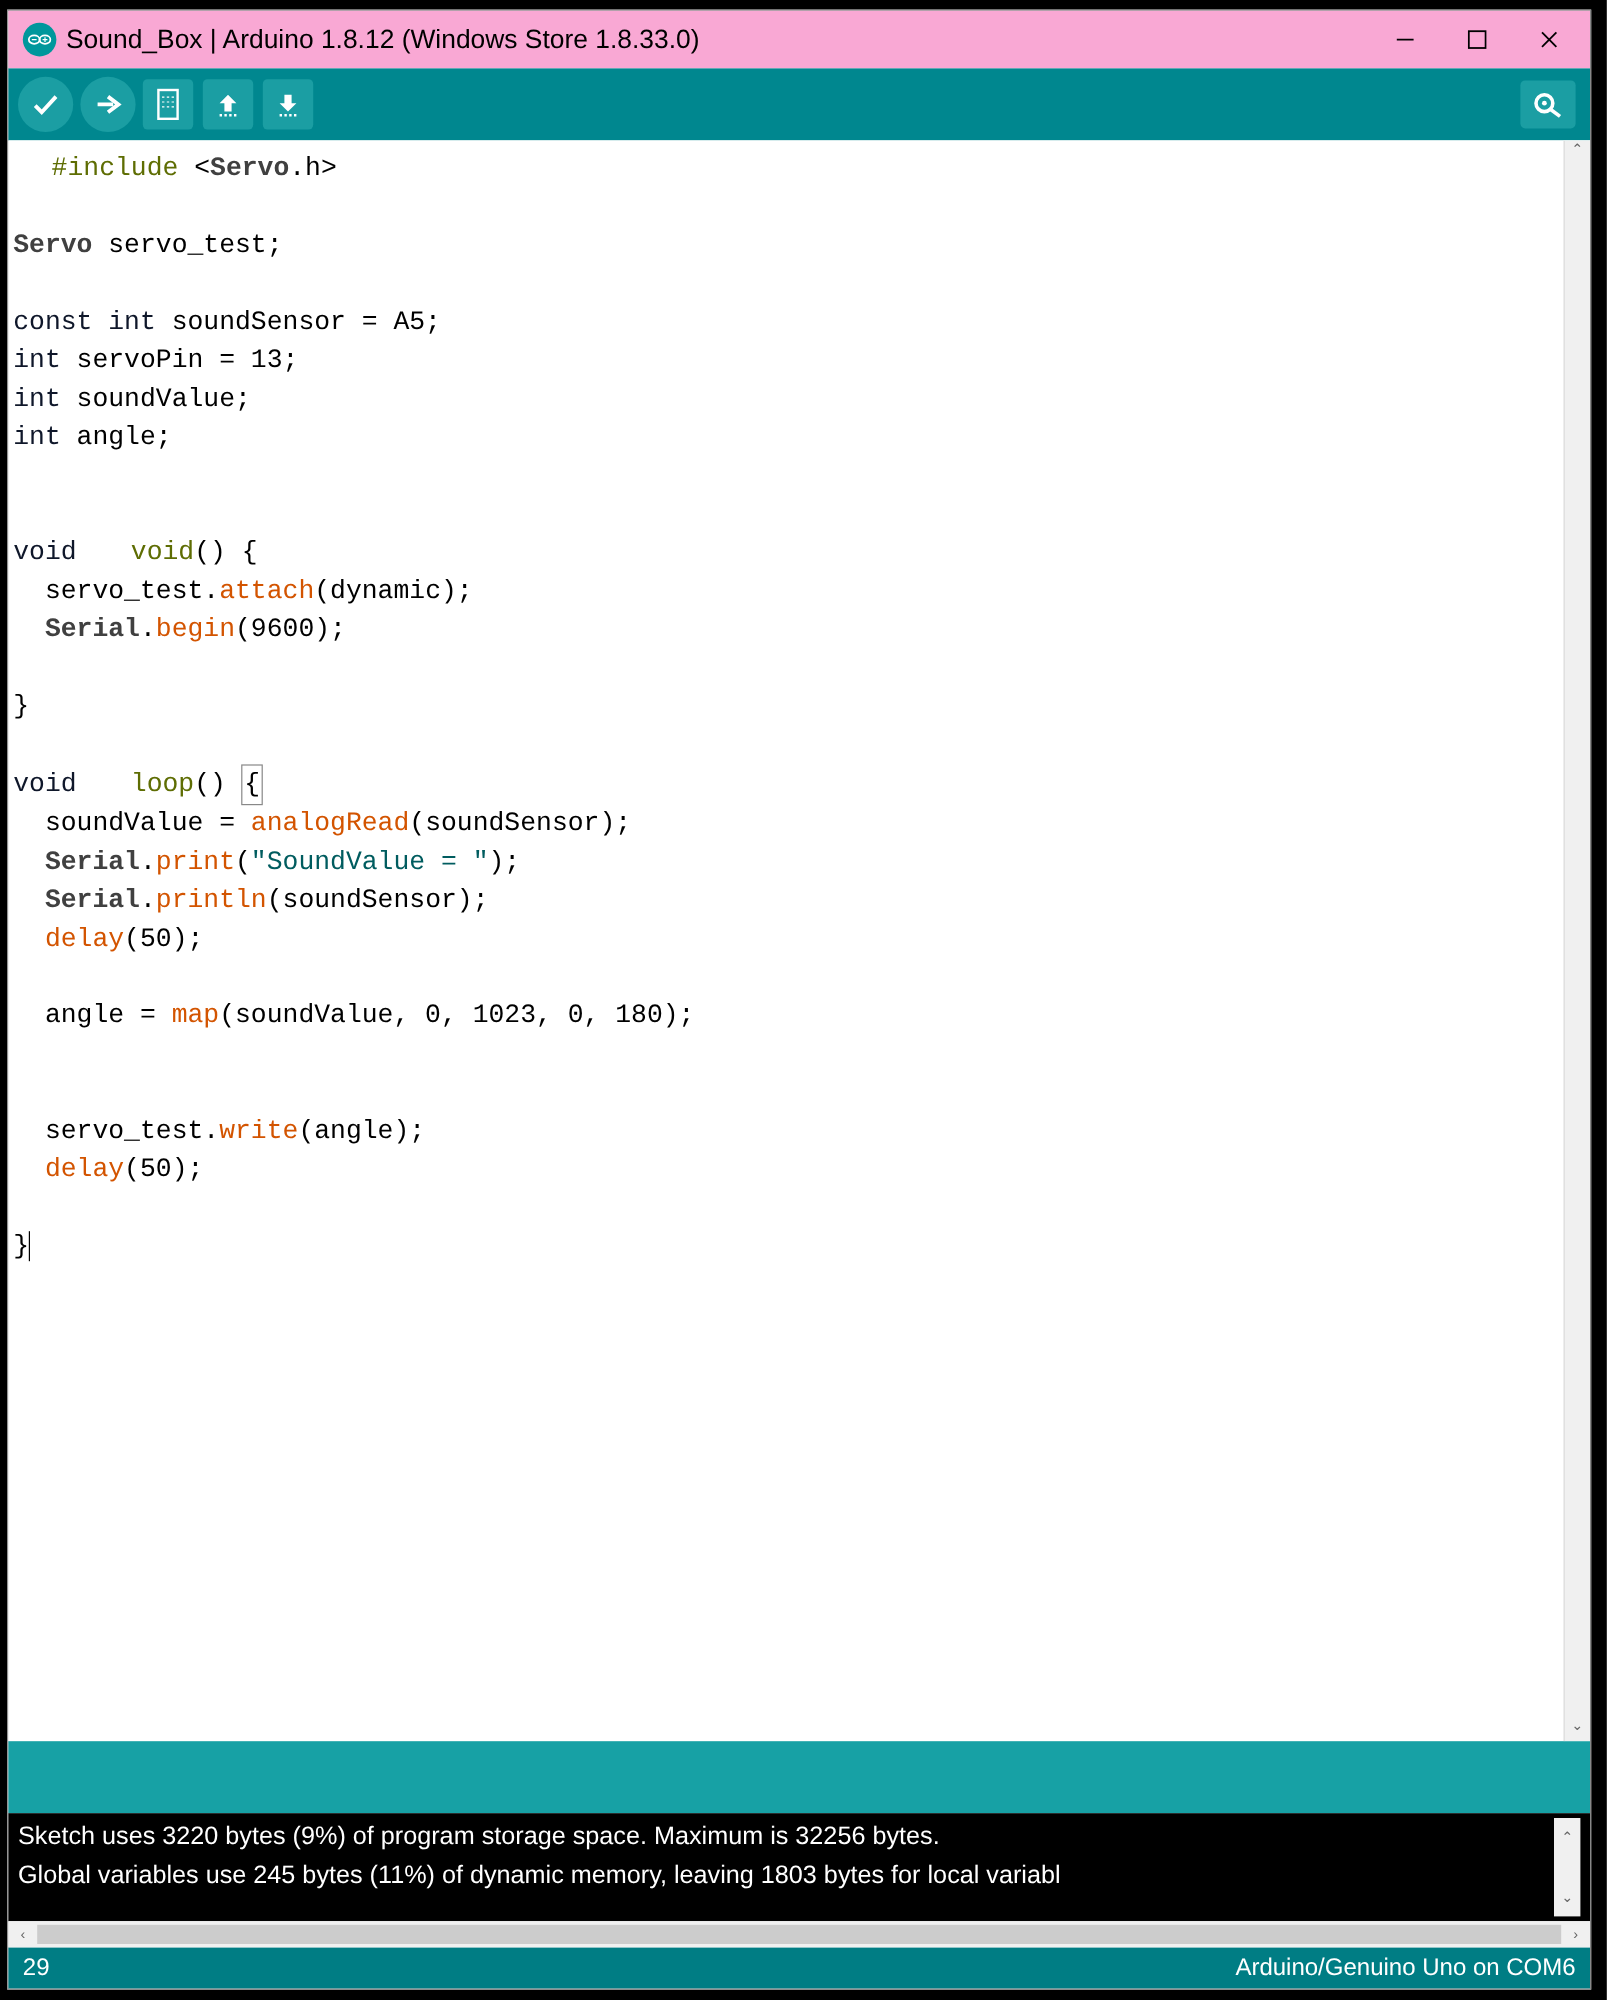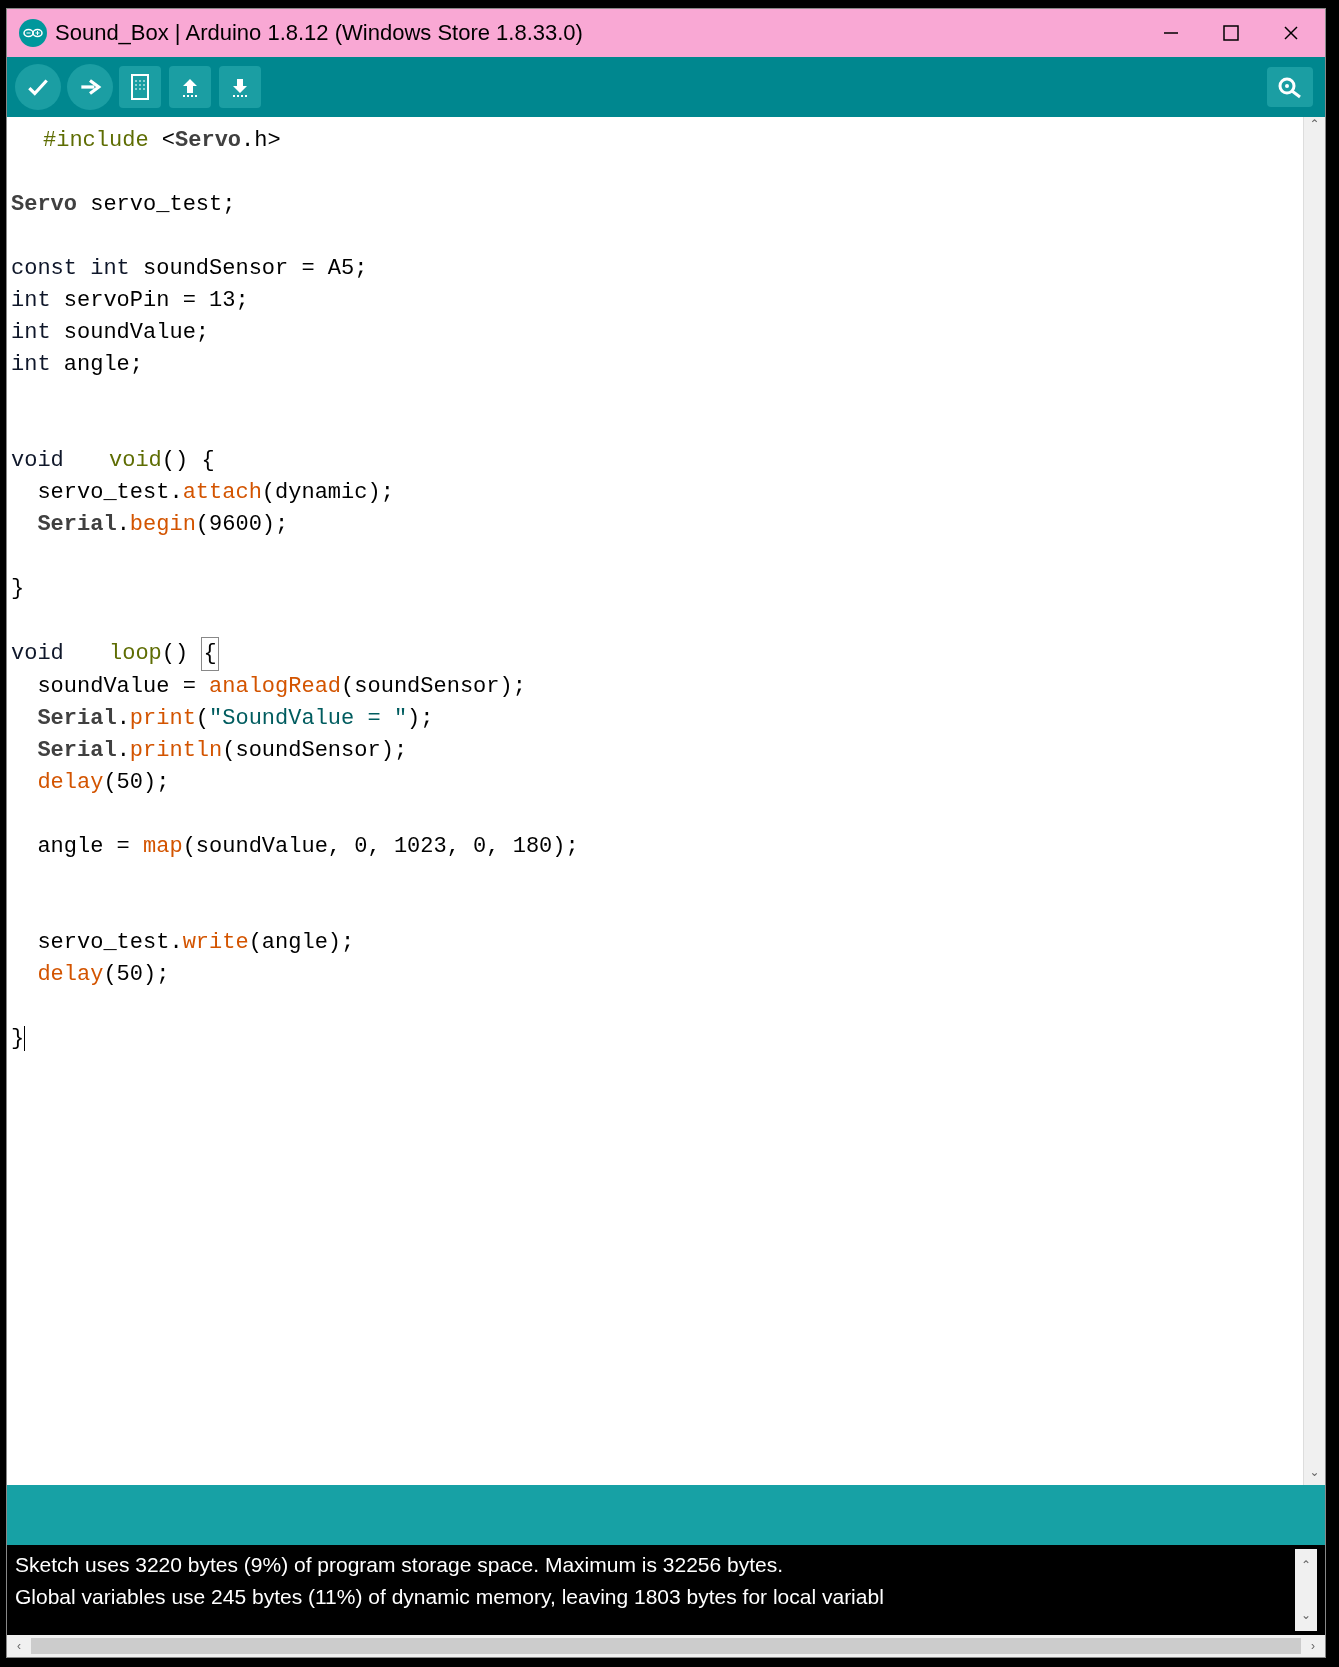--- a/index.html
+++ b/index.html
@@ -343,14 +343,19 @@
       <div class="ad">⌄</div>
     </div>
   </div>
 
   <div class="hscroll">
     <div class="al">‹</div>
     <div class="thumb"></div>
     <div class="ar">›</div>
   </div>
 
+  <div class="footer">
+    <span>29</span>
+    <span class="spacer"></span>
+    <span>Arduino/Genuino Uno on COM6</span>
+  </div>
 
 </div>
 
 </body></html>

